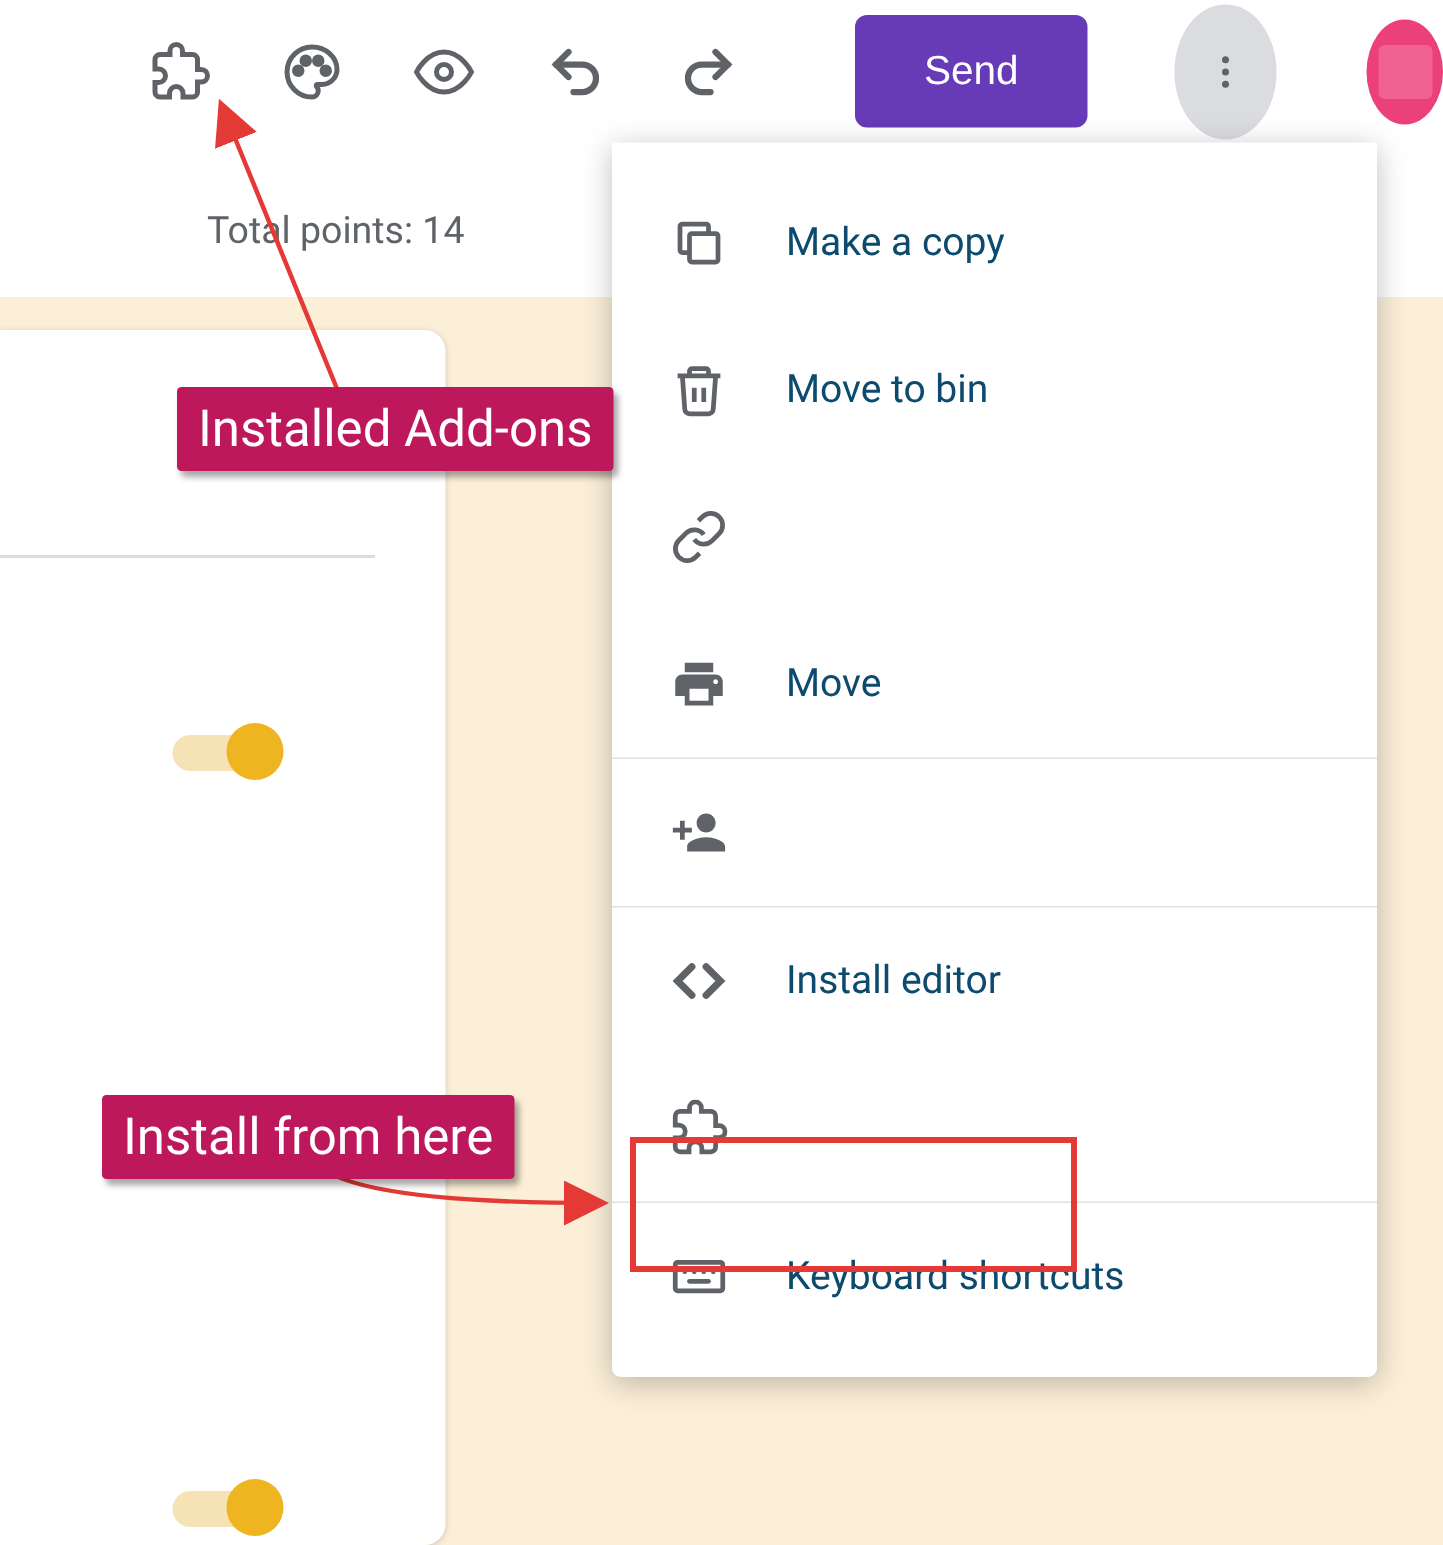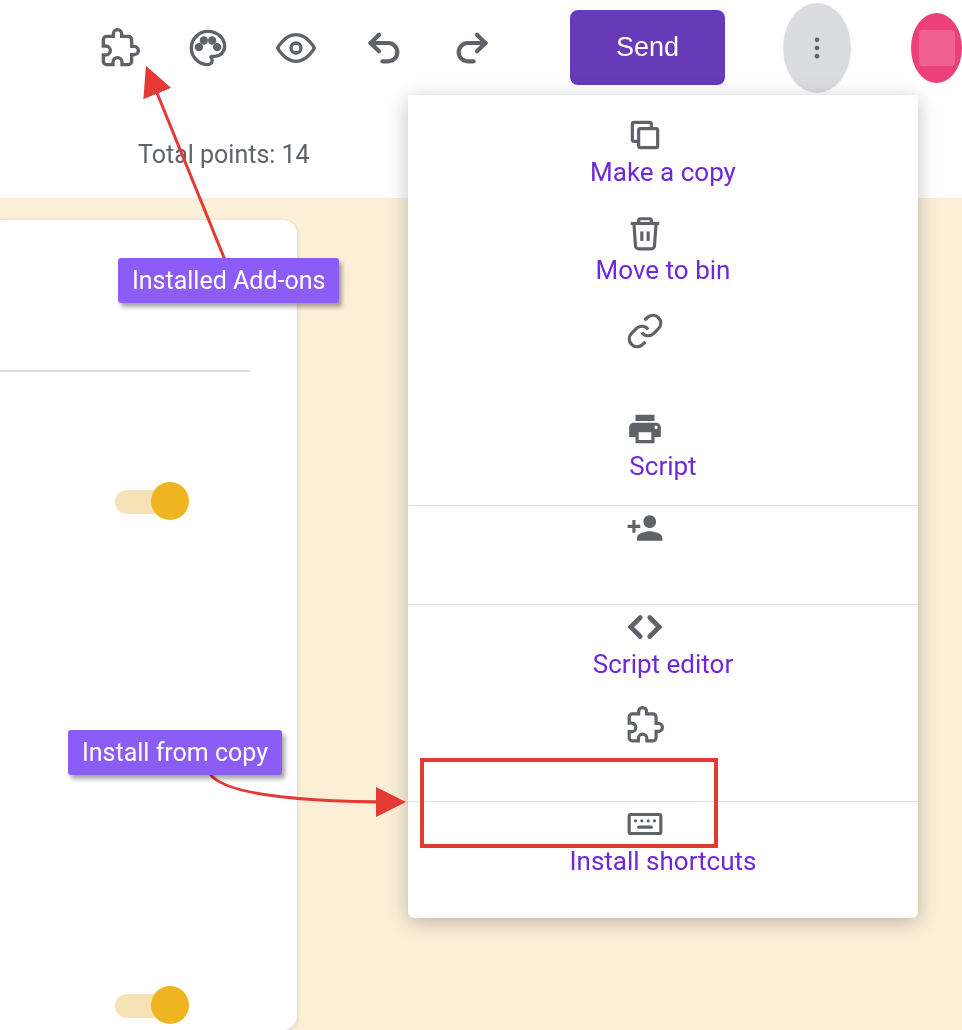--- a/index.html
+++ b/index.html
@@ -123,23 +123,22 @@
     box-shadow: 0 4px 20px rgba(0,0,0,0.25);
     z-index: 10;
     padding: 18px 0;
   }
   .menu-item {
     display: flex;
     align-items: center;
     height: 98px;
     padding: 0 36px;
     cursor: pointer;
-    color: #6d28d9;
+    color: #0c4a6e;
     font-size: 26px;
-    flex-direction: column;
   }
   .menu-item .mi-icon {
     width: 44px; height: 44px;
     margin-right: 36px;
     display: flex; align-items: center; justify-content: center;
     color: #5f6368;
   }
   .menu-item .mi-icon svg { width: 38px; height: 38px; }
   .menu hr {
     border: none;
@@ -147,23 +146,23 @@
     margin: 0;
   }
   .highlight-box {
     position: absolute;
     border: 4px solid #e53935;
     pointer-events: none;
     z-index: 20;
   }
   .callout {
     position: absolute;
-    background: #8b5cf6;
+    background: #be185d;
     color: #fff;
-    font-size: 25px;
+    font-size: 34px;
     padding: 8px 14px;
     border-radius: 3px;
     box-shadow: 3px 4px 4px rgba(0,0,0,0.35);
     z-index: 22;
     white-space: nowrap;
   }
   .arrow-svg {
     position: absolute;
     z-index: 21;
     pointer-events: none;
@@ -262,75 +261,75 @@
           <path d="M14 11a5 5 0 0 0-7.54-.54l-3 3a5 5 0 0 0 7.07 7.07l1.71-1.71"></path>
         </svg>
     </span>
   </div>
   <div class="menu-item">
     <span class="mi-icon">
       <svg viewBox="0 0 24 24" fill="currentColor">
           <path d="M19 8H5c-1.66 0-3 1.34-3 3v6h4v4h12v-4h4v-6c0-1.66-1.34-3-3-3zm-3 11H8v-5h8v5zm3-7c-.55 0-1-.45-1-1s.45-1 1-1 1 .45 1 1-.45 1-1 1zm-1-9H6v4h12V3z"></path>
         </svg>
     </span>
-    <span>Script</span>
+    <span>Move</span>
   </div>
   <hr>
   <div class="menu-item">
     <span class="mi-icon">
       <svg viewBox="0 0 24 24" fill="currentColor">
           <path d="M15 12c2.21 0 4-1.79 4-4s-1.79-4-4-4-4 1.79-4 4 1.79 4 4 4zm-9-2V7H4v3H1v2h3v3h2v-3h3v-2H6zm9 4c-2.67 0-8 1.34-8 4v2h16v-2c0-2.66-5.33-4-8-4z"></path>
         </svg>
     </span>
   </div>
   <hr>
   <div class="menu-item">
     <span class="mi-icon">
       <svg viewBox="0 0 24 24" fill="none" stroke="currentColor" stroke-width="3" stroke-linecap="round">
           <polyline points="9 6 3 12 9 18"></polyline>
           <polyline points="15 6 21 12 15 18"></polyline>
         </svg>
     </span>
-    <span>Script editor</span>
+    <span>Install editor</span>
   </div>
   <div class="menu-item">
     <span class="mi-icon">
       <svg viewBox="0 0 24 24" fill="none" stroke="currentColor" stroke-width="2">
           <path d="M20.5 11H19V7c0-1.1-.9-2-2-2h-4V3.5C13 2.12 11.88 1 10.5 1S8 2.12 8 3.5V5H4c-1.1 0-2 .9-2 2v3.8h1.5c1.49 0 2.7 1.21 2.7 2.7s-1.21 2.7-2.7 2.7H2V20c0 1.1.9 2 2 2h3.8v-1.5c0-1.49 1.21-2.7 2.7-2.7s2.7 1.21 2.7 2.7V22H17c1.1 0 2-.9 2-2v-4h1.5c1.38 0 2.5-1.12 2.5-2.5S21.88 11 20.5 11z"></path>
         </svg>
     </span>
   </div>
   <hr>
   <div class="menu-item">
     <span class="mi-icon">
       <svg viewBox="0 0 24 24" fill="none" stroke="currentColor" stroke-width="2">
           <rect x="2" y="6" width="20" height="12" rx="1"></rect>
           <line x1="6" y1="10" x2="6" y2="10" stroke-linecap="round"></line>
           <line x1="10" y1="10" x2="10" y2="10" stroke-linecap="round"></line>
           <line x1="14" y1="10" x2="14" y2="10" stroke-linecap="round"></line>
           <line x1="18" y1="10" x2="18" y2="10" stroke-linecap="round"></line>
           <line x1="8" y1="14" x2="16" y2="14" stroke-linecap="round"></line>
         </svg>
     </span>
-    <span>Install shortcuts</span>
+    <span>Keyboard shortcuts</span>
   </div>
 </div>
 
 <div class="callout" style="top:258px; left:118px;">Installed Add-ons</div>
 
 <svg class="arrow-svg" style="top:70px; left:135px; width:120px; height:200px;">
   <defs>
       <marker id="ah1" markerWidth="10" markerHeight="10" refX="2" refY="5" orient="auto">
         <path d="M0,0 L10,5 L0,10 z" fill="#e53935"></path>
       </marker>
     </defs>
   <line x1="90" y1="190" x2="20" y2="18" stroke="#e53935" stroke-width="3" marker-end="url(#ah1)"></line>
 </svg>
 
-<div class="callout" style="top:730px; left:68px;">Install from copy</div>
+<div class="callout" style="top:730px; left:68px;">Install from here</div>
 
 <svg class="arrow-svg" style="top:772px; left:200px; width:230px; height:60px;">
   <defs>
       <marker id="ah2" markerWidth="10" markerHeight="10" refX="8" refY="5" orient="auto">
         <path d="M0,0 L10,5 L0,10 z" fill="#e53935"></path>
       </marker>
     </defs>
   <path d="M10 2 Q 30 30 200 30" stroke="#e53935" stroke-width="3" fill="none" marker-end="url(#ah2)"></path>
 </svg>
 

